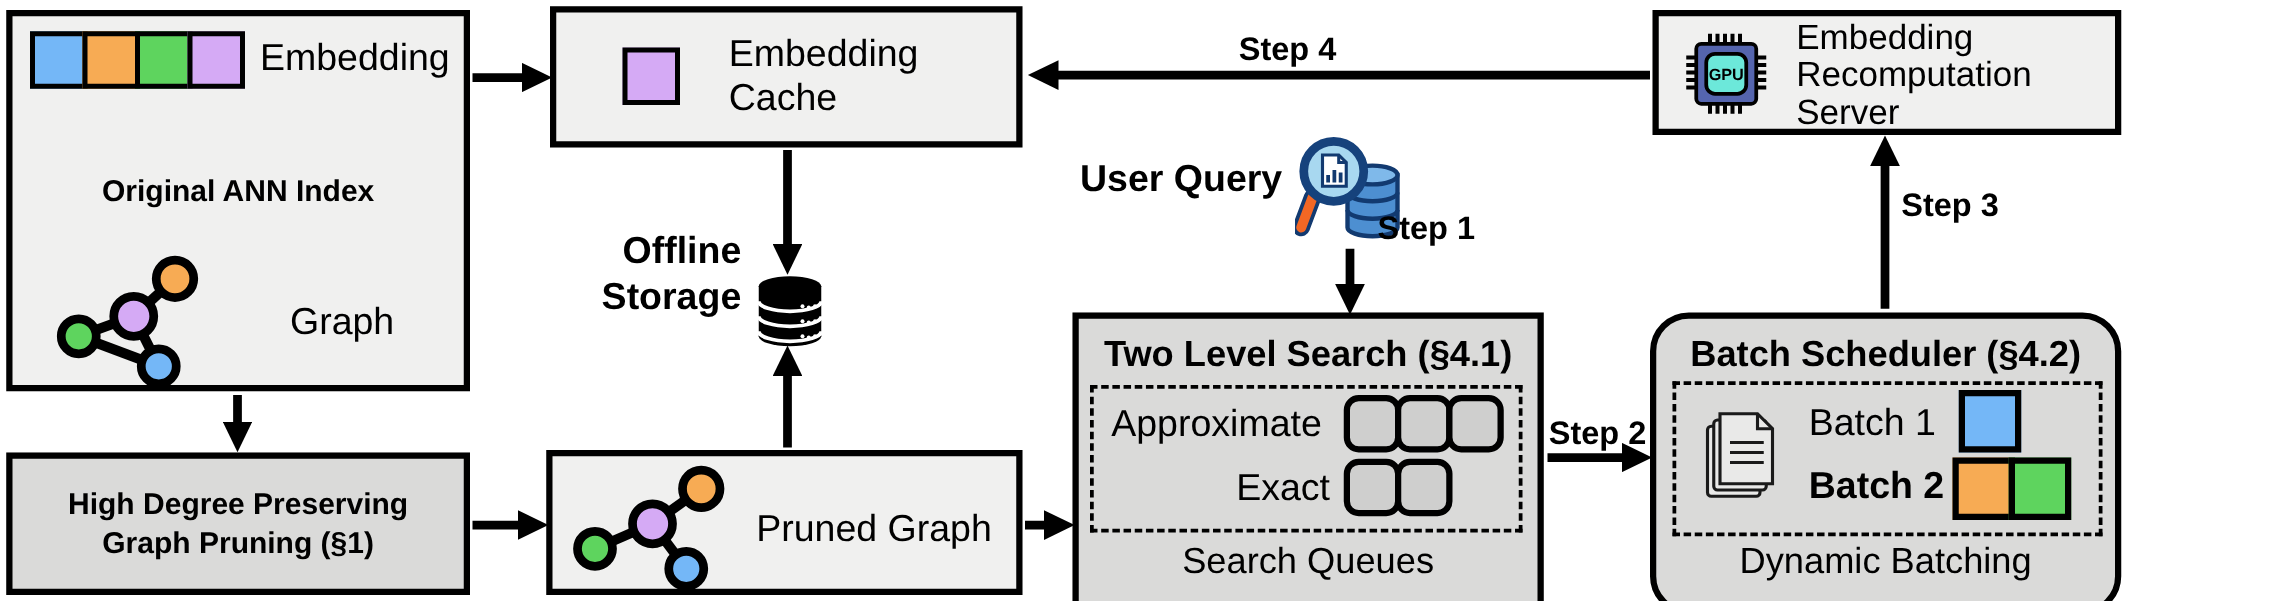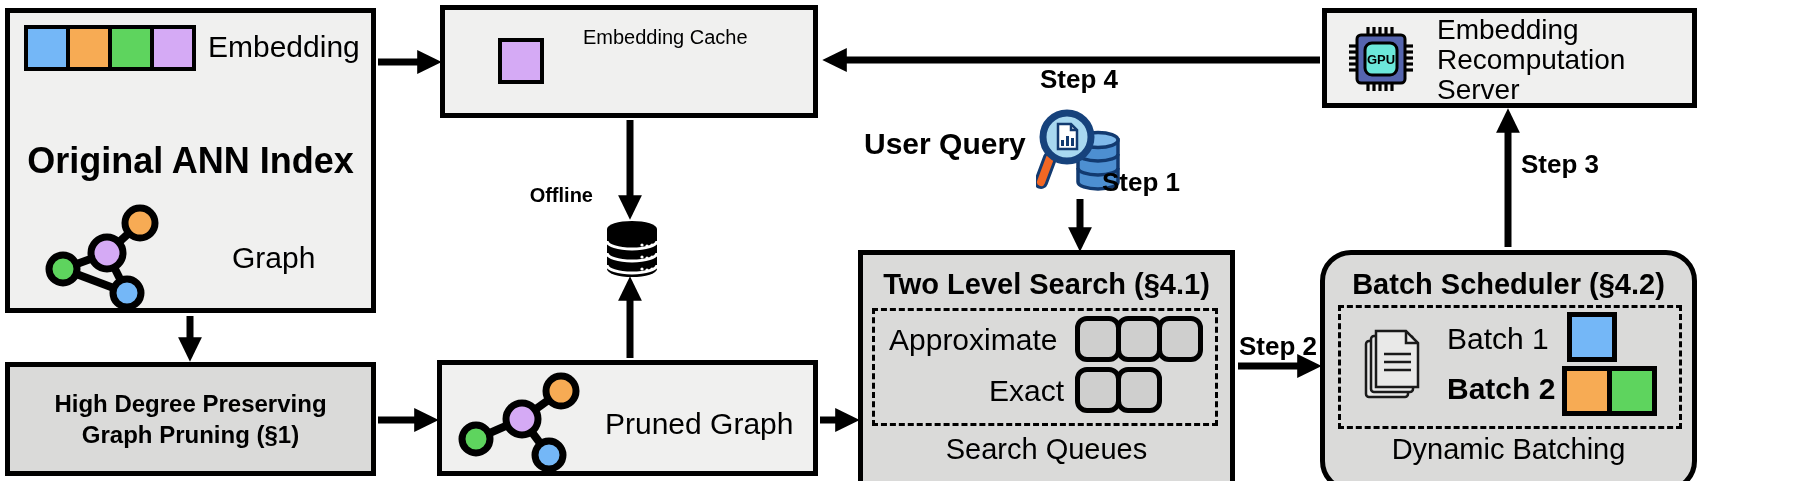--- a/index.html
+++ b/index.html
@@ -4,21 +4,21 @@
 <style>
   html,body { margin:0; padding:0; background:#fff; }
   .canvas {
     position:relative; width:1817px; height:481px; background:#ffffff;
     font-family:"Liberation Sans","DejaVu Sans",sans-serif; color:#000;
   }
   .box { position:absolute; border:5px solid #000; box-sizing:border-box; }
   .light { background:#f0f0ef; }
   .gray  { background:#dadad9; }
   .lbl   { position:absolute; font-size:30px; white-space:nowrap; }
-  .wrap  { position:absolute; font-size:20px; }
+  .wrap  { position:absolute; font-size:30px; }
   .bold  { font-weight:bold; }
   .boxtitle { position:absolute; left:0; right:0; text-align:center; font-size:29px; font-weight:bold; white-space:nowrap; }
   .caption  { position:absolute; left:0; right:0; text-align:center; font-size:29px; white-space:nowrap; }
   .step { position:absolute; font-size:26px; font-weight:bold; white-space:nowrap; }
   .dashed { position:absolute; border:3px dashed #000; box-sizing:border-box; }
   .vec { position:absolute; display:flex; }
   .vec .sq { width:38px; height:38px; border:4px solid #000; }
   .vec .sq + .sq { margin-left:-4px; }
   .cellrow { position:absolute; display:flex; }
   .cell { width:36px; height:36px; border:5px solid #000; border-radius:12px; background:#cfcfce; }
@@ -36,41 +36,42 @@
 <div class="canvas">
 
   <div class="box light" style="left:5px; top:8px; width:371px; height:305px;">
     <div class="vec" style="left:14px; top:12px;">
       <span class="sq" style="background: rgb(116, 183, 247);"></span>
       <span class="sq" style="background: rgb(247, 171, 84);"></span>
       <span class="sq" style="background: rgb(94, 212, 94);"></span>
       <span class="sq" style="background: rgb(213, 170, 245);"></span>
     </div>
     <span class="lbl" style="left:198px; top:17px;">Embedding</span>
-    <div class="boxtitle" style="top:127px; font-size:36px;">Original ANN Index</div>
+    <div class="boxtitle" style="top:127px; font-size:24px;">Original ANN Index</div>
     <svg class="icon" style="left:35px; top:188px;" width="135" height="112" viewBox="0 0 135 112">
       <line x1="62" y1="52" x2="95" y2="22" stroke="#000" stroke-width="8"></line>
       <line x1="62" y1="52" x2="18" y2="68" stroke="#000" stroke-width="8"></line>
       <line x1="62" y1="52" x2="82" y2="92" stroke="#000" stroke-width="8"></line>
       <line x1="18" y1="68" x2="82" y2="92" stroke="#000" stroke-width="8"></line>
       <circle cx="95" cy="22" r="15" stroke="#000" stroke-width="7" style="fill: rgb(247, 171, 84);"></circle>
       <circle cx="62" cy="52" r="16" stroke="#000" stroke-width="7" style="fill: rgb(213, 170, 245);"></circle>
       <circle cx="18" cy="68" r="14" stroke="#000" stroke-width="7" style="fill: rgb(94, 212, 94);"></circle>
       <circle cx="82" cy="92" r="14" stroke="#000" stroke-width="7" style="fill: rgb(116, 183, 247);"></circle>
     </svg>
     <span class="lbl" style="left:222px; top:228px;">Graph</span>
   </div>
 
   <div class="box light" style="left:440px; top:5px; width:378px; height:113px;">
     <span class="cachesq" style="left: 53px; top: 28px; background: rgb(213, 170, 245);"></span>
     <div class="wrap" style="left:138px; top:16px; width:185px; line-height:1.18;">Embedding Cache</div>
   </div>
 
   <div class="wrap bold" style="left:438px; top:183px; width:155px; text-align:right; line-height:1.22;">
     <div>Offline</div>
+    <div>Storage</div>
   </div>
   <svg class="icon" style="left:606px; top:219px;" width="52" height="60" viewBox="0 0 52 60">
     <path d="M1,10 h50 v40 h-50 z" fill="#000"></path>
     <ellipse cx="26" cy="10" rx="25" ry="8" fill="#000"></ellipse>
     <ellipse cx="26" cy="50" rx="25" ry="8" fill="#000"></ellipse>
     <path d="M1,22 a25,8 0 0 0 50,0" fill="none" stroke="#fff" stroke-width="3"></path>
     <path d="M1,34 a25,8 0 0 0 50,0" fill="none" stroke="#fff" stroke-width="3"></path>
     <path d="M1,46 a25,8 0 0 0 50,0" fill="none" stroke="#fff" stroke-width="3"></path>
     <g fill="#fff">
       <circle cx="36" cy="26" r="1.6"></circle>
@@ -101,21 +102,21 @@
     <path d="M22,18 h13 l6,6 v19 h-19 z" fill="#fff" stroke="#123a70" stroke-width="2.5"></path>
     <path d="M35,18 v6 h6" fill="none" stroke="#123a70" stroke-width="2.5"></path>
     <rect x="25" y="34" width="3" height="6" fill="#123a70"></rect>
     <rect x="30" y="30" width="3" height="10" fill="#123a70"></rect>
     <rect x="35" y="32" width="3" height="8" fill="#123a70"></rect>
   </svg>
 
   <span class="step" style="left:1102px; top:167px;">Step 1</span>
   <span class="step" style="left:1239px; top:331px;">Step 2</span>
   <span class="step" style="left:1521px; top:149px;">Step 3</span>
-  <span class="step" style="left:1040px; top:24px;margin-top:40px;">Step 4</span>
+  <span class="step" style="left:991px; top:24px;">Step 4</span>
 
   <div class="box gray" style="left:858px; top:250px; width:377px; height:254px;">
     <div class="boxtitle" style="top:13px;">Two Level Search (§4.1)</div>
     <div class="dashed" style="left:9px; top:53px; width:346px; height:118px;"></div>
     <span class="lbl" style="left:26px; top:68px;">Approximate</span>
     <div class="cellrow" style="left:212px; top:61px;">
       <span class="cell"></span>
       <span class="cell"></span>
       <span class="cell"></span>
     </div>

